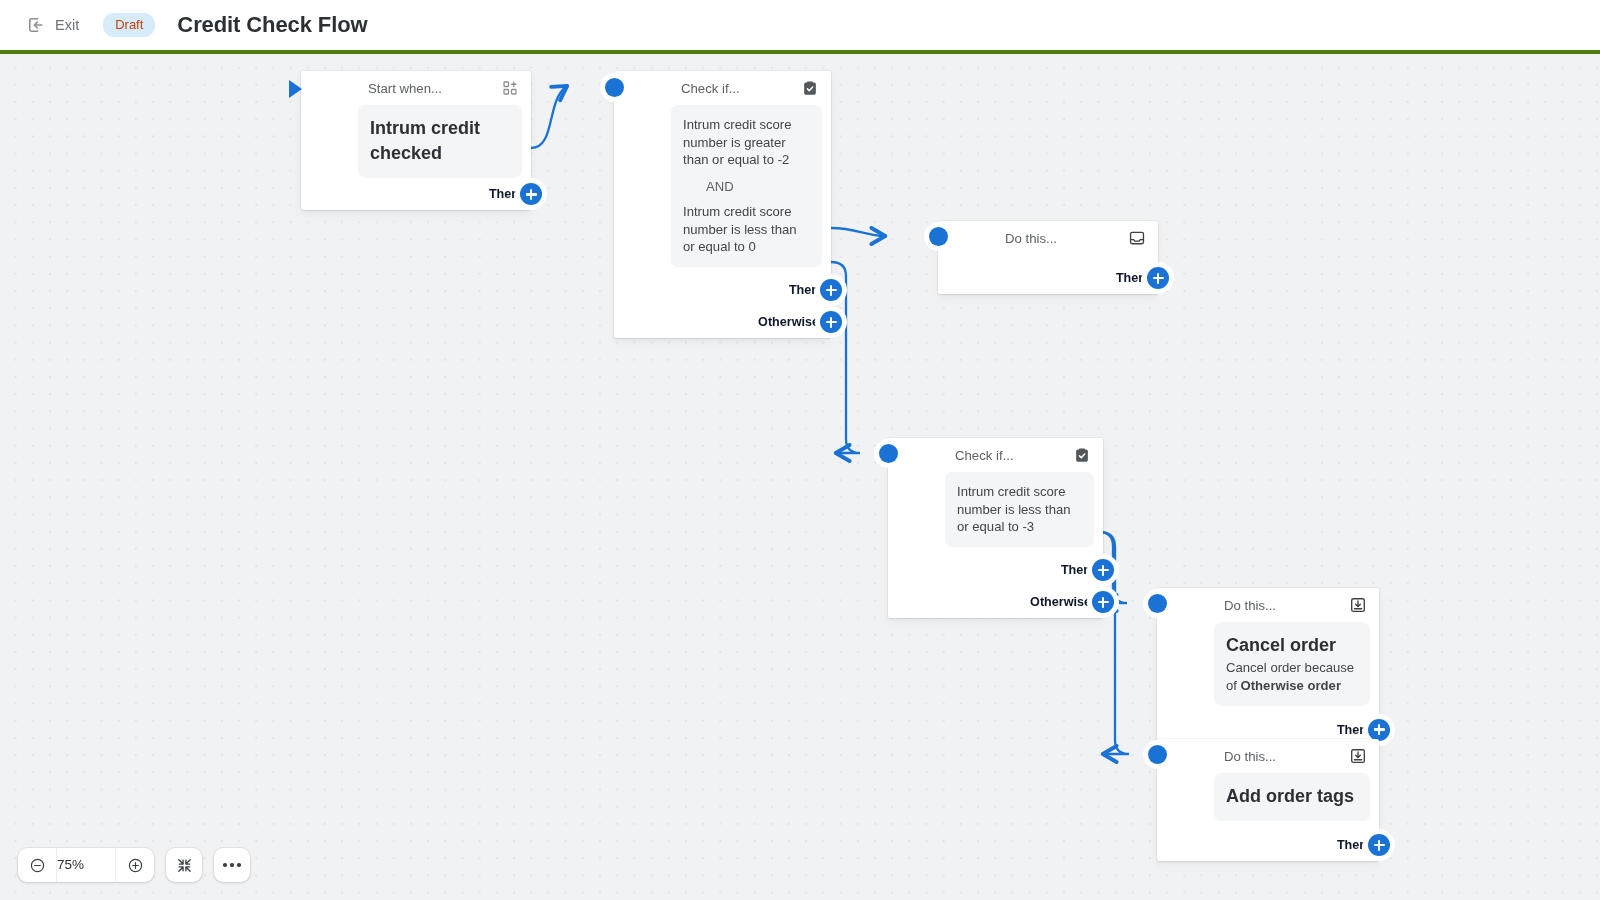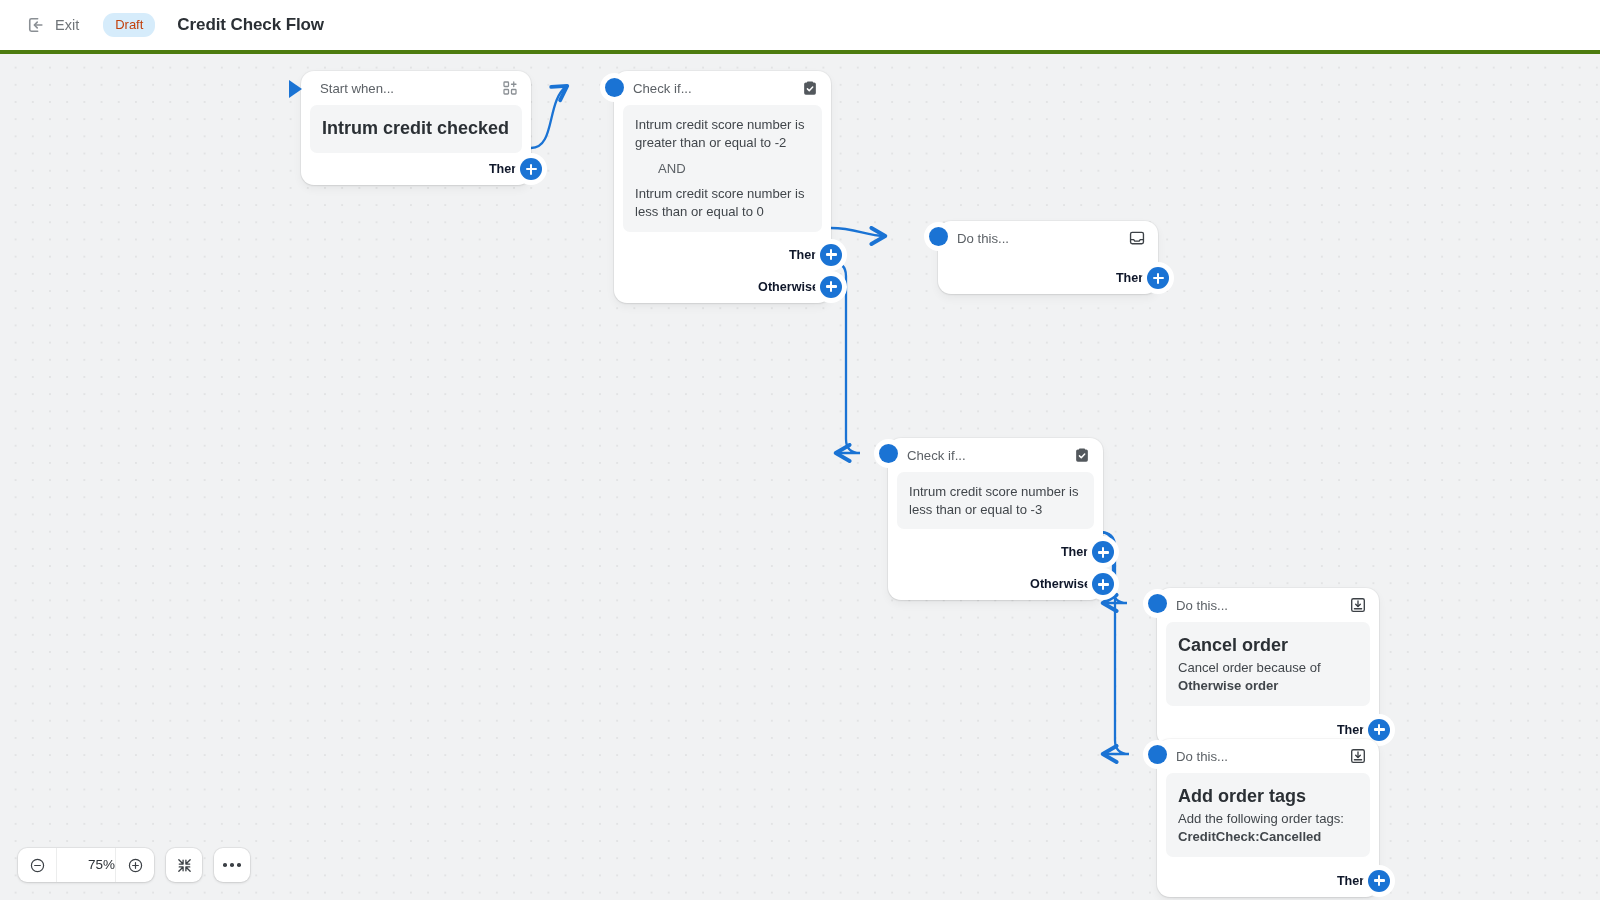--- a/index.html
+++ b/index.html
@@ -28,43 +28,44 @@
   .exit-label { font-size: 14.5px; color: #6f7478; }
   .draft-badge {
     margin-left: 18px;
     background: #d6ecfb; color: #c2410c;
     font-size: 13px; font-weight: 500;
     padding: 4px 12px; border-radius: 11px;
     line-height: 1.3;
   }
   .flow-title {
     margin-left: 22px;
-    font-size: 17px; font-weight: 700; color: #2b3035;
+    font-size: 22px; font-weight: 700; color: #2b3035;
     letter-spacing: -0.1px;
   }
 
   
   .canvas {
     position: absolute; top: 54px; left: 0;
     width: 1600px; height: 846px;
     background-color: #f1f2f3;
     background-image: radial-gradient(circle, #e2e3e4 1.1px, transparent 1.2px);
     background-size: 17.2px 17.2px;
     background-position: 7px 5px;
     overflow: hidden;
   }
   .edges { position: absolute; inset: 0; width: 1600px; height: 846px; pointer-events: none; }
 
   
   .node {
     position: absolute;
     background: #ffffff;
-    border-radius: 13px;
+    border-radius: 2px;
     box-shadow: 0 0 0 1px rgba(0,0,0,0.035), 0 1px 2px rgba(0,0,0,0.07), 0 4px 10px rgba(0,0,0,0.05);
     z-index: 10;
+    padding-left: 48px;
   }
   .node-head {
     height: 34px; display: flex; align-items: center;
     padding: 0 12px 0 19px;
   }
   .node-head-title { font-size: 13.2px; color: #5c6166; flex: 1; }
   .node-head-icon { width: 18px; height: 18px; display: block; color: #53585d; }
   .node-body {
     margin: 0 9px; padding: 11px 12px;
     background: #f4f5f6; border-radius: 7px;
@@ -121,21 +122,21 @@
     background: #ffffff; border-radius: 9px;
     box-shadow: 0 0 0 1px rgba(0,0,0,0.05), 0 1px 3px rgba(0,0,0,0.12);
     overflow: hidden; height: 34px;
   }
   .zoom-btn {
     width: 38px; height: 34px; display: flex; align-items: center;
     justify-content: center; cursor: pointer;
   }
   .zoom-btn svg { width: 17px; height: 17px; display: block; color: #3c4146; }
   .zoom-val {
-    min-width: 60px; text-align: right; font-size: 13.5px;
+    min-width: 60px; text-align: left; font-size: 13.5px;
     color: #2b3035; border-left: 1px solid #eceded; border-right: 1px solid #eceded;
     line-height: 34px; height: 34px;
   }
   .icon-btn {
     width: 36px; height: 34px; background: #ffffff; border-radius: 9px;
     box-shadow: 0 0 0 1px rgba(0,0,0,0.05), 0 1px 3px rgba(0,0,0,0.12);
     display: flex; align-items: center; justify-content: center; cursor: pointer;
   }
   .icon-btn svg { width: 17px; height: 17px; display: block; color: #3c4146; }
   .dots { display: flex; gap: 3.2px; }
@@ -305,24 +306,20 @@
         <svg class="node-head-icon" viewBox="0 0 24 24" fill="none" stroke="#3c4146" stroke-width="1.8" stroke-linecap="round" stroke-linejoin="round">
           <rect x="3.6" y="3.6" width="16.8" height="16.8" rx="2.2"></rect>
           <path d="M12 6.6v7.2"></path>
           <path d="M8.9 10.9 12 14l3.1-3.1"></path>
           <path d="M7.2 17h9.6"></path>
         </svg>
       </span>
     </div>
     <div class="node-body">
       <div class="act-title">Add order tags</div>
-      <div class="act-desc">
-        <span>Add the following order tags:</span>
-        <b>CreditCheck:Cancelled</b>
-      </div>
     </div>
     <div class="out-row" style="margin-top:8px;">
       <span class="out-label">Then</span>
       <span class="plus" style="top:5px;"></span>
     </div>
   </div>
 
   <div class="zoom-bar">
     <div class="zoom-group">
       <div class="zoom-btn">

